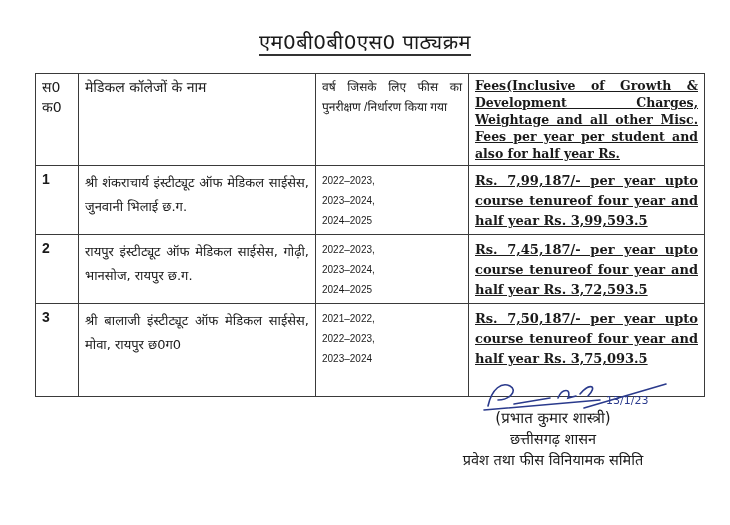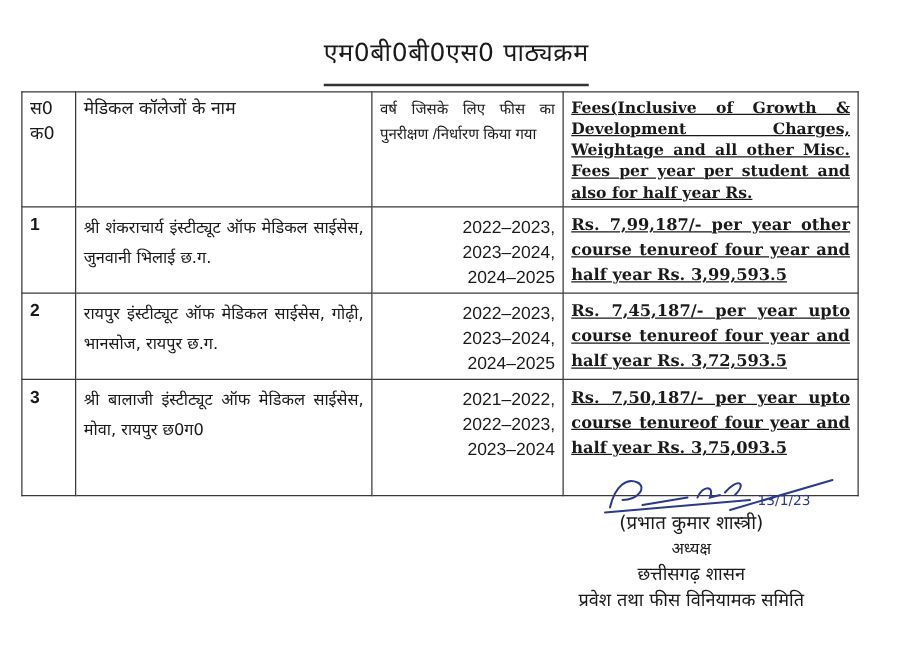--- a/index.html
+++ b/index.html
@@ -4,31 +4,31 @@
 <style>
   html, body { margin:0; padding:0; }
   body {
     width:730px; height:525px; background:#ffffff; position:relative; overflow:hidden;
     font-family: "DejaVu Sans", sans-serif; color:#1a1a1a;
   }
   .title {
     position:absolute; top:28px; left:0; width:730px; text-align:center;
     font-size:20px; letter-spacing:0.5px;
   }
-  .title span { border-bottom:2px solid #333; padding-bottom:13px; }
+  .title span { border-bottom:2px solid #333; padding-bottom:0; }
   table.fees {
-    position:absolute; left:17px; top:73px; width:670px;
+    position:absolute; left:35px; top:73px; width:670px;
     border-collapse:collapse; table-layout:fixed;
   }
   table.fees td {
     border:1.5px solid #3a3a3a; vertical-align:top; padding:3px 6px;
   }
   .c-sn { width:30px; font-family:"Liberation Sans", sans-serif; font-size:14px; font-weight:bold; }
   .c-name { width:224px; font-size:13px; line-height:24px; text-align:justify; text-align-last:left; }
-  .c-year { width:140px; font-family:"Liberation Sans", sans-serif; font-size:14px; text-align:right; line-height:20px; }
+  .c-year { width:140px; font-family:"Liberation Sans", sans-serif; font-size:10px; text-align:left; line-height:20px; }
   .c-fee { font-family:"DejaVu Serif", serif; font-size:13px; font-weight:bold; line-height:20px; text-align:justify; text-align-last:left;text-decoration:underline; }
   .hdr-sn { font-family:"DejaVu Sans", sans-serif; font-weight:normal; font-size:14px; line-height:20px; }
   .hdr-name { font-size:14px; line-height:20px; }
   .hdr-year { font-family:Liberation Sans, sans-serif; font-size:12px; line-height:20px; text-align:justify; text-align-last:left; }
   .hdr-fee { font-family:"DejaVu Serif", serif; font-size:12.5px; font-weight:bold; line-height:17px; text-align:justify; text-align-last:left; }
   tr.head td { height:80px; }
   tr.r1 td { height:58px; padding-top:5px; }
   tr.r2 td { height:56px; padding-top:5px; }
   tr.r3 td { height:84px; padding-top:5px; }
   .yr { display:block; }
@@ -59,21 +59,21 @@
     <td class="c-fee hdr-fee">Fees(Inclusive of Growth &amp; Development Charges, Weightage and all other Misc. Fees per year per student and also for half year Rs.</td>
   </tr>
   <tr class="r1">
     <td class="c-sn">1</td>
     <td class="c-name">श्री शंकराचार्य इंस्टीट्यूट ऑफ मेडिकल साईसेस, जुनवानी भिलाई छ.ग.</td>
     <td class="c-year">
       <span class="yr">2022–2023,</span>
       <span class="yr">2023–2024,</span>
       <span class="yr">2024–2025</span>
     </td>
-    <td class="c-fee">Rs. 7,99,187/- per year other course tenureof four year and half year Rs.  3,99,593.5</td>
+    <td class="c-fee">Rs. 7,99,187/- per year upto course tenureof four year and half year Rs.  3,99,593.5</td>
   </tr>
   <tr class="r2">
     <td class="c-sn">2</td>
     <td class="c-name">रायपुर इंस्टीट्यूट ऑफ मेडिकल साईसेस, गोढ़ी, भानसोज, रायपुर छ.ग.</td>
     <td class="c-year">
       <span class="yr">2022–2023,</span>
       <span class="yr">2023–2024,</span>
       <span class="yr">2024–2025</span>
     </td>
     <td class="c-fee">Rs. 7,45,187/-  per year upto course tenureof four year and half year Rs.  3,72,593.5</td>
@@ -98,16 +98,15 @@
     <path d="M34 26 L 70 20"></path>
     <path d="M78 20 C 82 10, 92 10, 88 20 L 96 18"></path>
     <path d="M100 16 C 110 4, 118 8, 108 18"></path>
     <path d="M104 30 L 186 6"></path>
   </g>
   <text x="126" y="26" font-family="DejaVu Sans, sans-serif" font-size="11" fill="#2a3a8c">13/1/23</text>
 </svg>
 
 <div class="sign-block">
   <div class="sig-name">(प्रभात कुमार शास्त्री)</div>
-  <div class="sig-title">अध्यक्ष</div>
   <div class="sig-org">छत्तीसगढ़ शासन</div>
   <div class="sig-org">प्रवेश तथा फीस विनियामक समिति</div>
 </div>
 
 </body></html>

